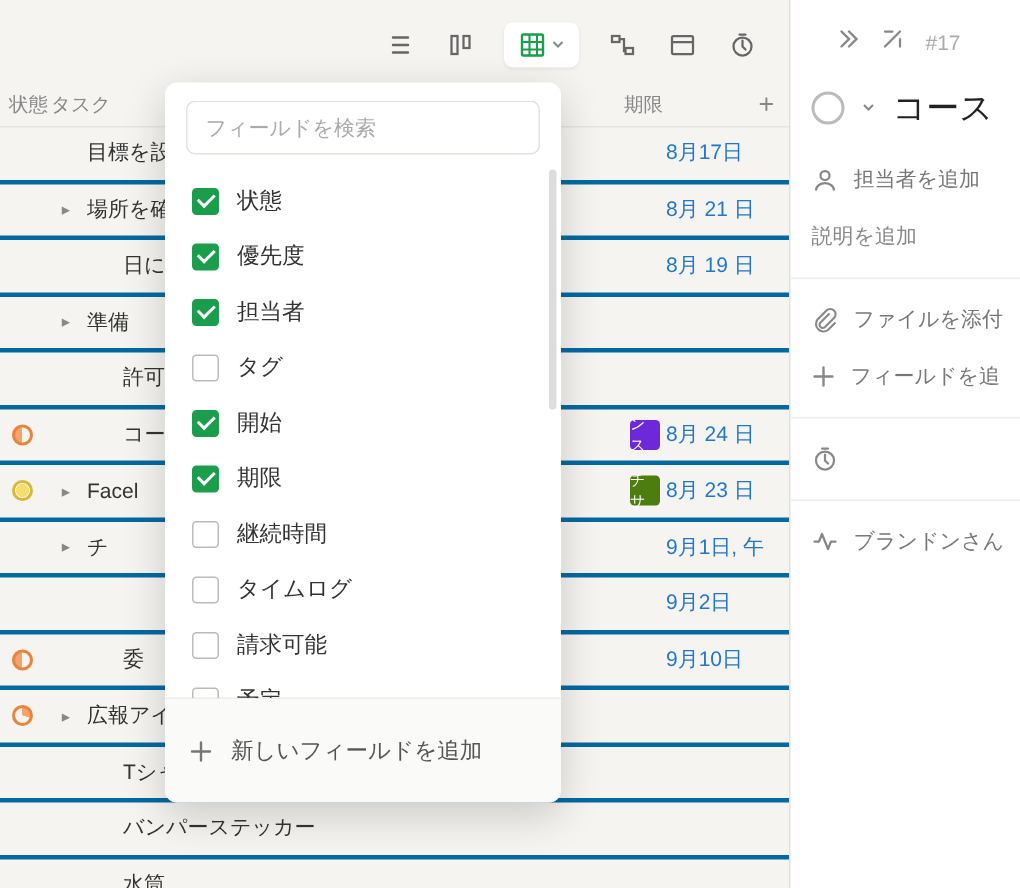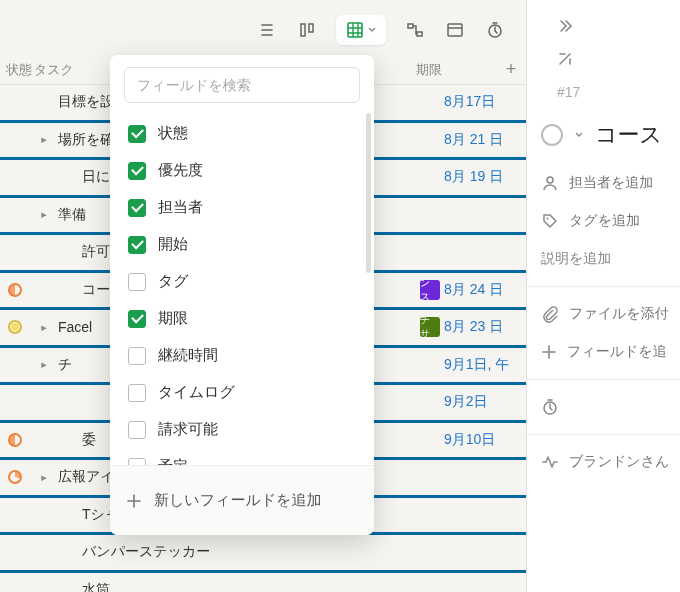--- a/index.html
+++ b/index.html
@@ -105,25 +105,25 @@
     left: 526px;
     top: 0;
     width: 154px;
     height: 592px;
     background: #fff;
     border-left: 1px solid #e3e1db;
     padding-top: 14px;
   }
   .rp-top {
     display:flex;
+    align-items:center;
     gap:14px;
     padding: 4px 14px 16px 30px;
     color:#888;
     font-size:14px;
-    flex-direction:column;
   }
   .rp-title-row {
     display:flex;
     align-items:center;
     gap:12px;
     padding: 4px 0 14px 14px;
   }
   .rp-title-circle {
     width:22px; height:22px; border:2px solid #bbb; border-radius:50%;
   }
@@ -399,26 +399,26 @@
         </div>
         <div class="field-item">
           <span class="checkbox checked"></span>
           <span>優先度</span>
         </div>
         <div class="field-item">
           <span class="checkbox checked"></span>
           <span>担当者</span>
         </div>
         <div class="field-item">
+          <span class="checkbox"></span>
+          <span>タグ</span>
+        </div>
+        <div class="field-item">
           <span class="checkbox checked"></span>
           <span>開始</span>
-        </div>
-        <div class="field-item">
-          <span class="checkbox"></span>
-          <span>タグ</span>
         </div>
         <div class="field-item">
           <span class="checkbox checked"></span>
           <span>期限</span>
         </div>
         <div class="field-item">
           <span class="checkbox"></span>
           <span>継続時間</span>
         </div>
         <div class="field-item">
@@ -465,27 +465,20 @@
       </svg>
     <span class="rp-title">コース</span>
   </div>
   <div class="rp-item">
     <svg width="18" height="18" viewBox="0 0 18 18">
         <circle cx="9" cy="6" r="3" stroke="#888" stroke-width="1.5" fill="none"></circle>
         <path d="M3 16c0-3 3-5 6-5s6 2 6 5" stroke="#888" stroke-width="1.5" fill="none"></path>
       </svg>
     <span>担当者を追加</span>
   </div>
-  <div class="rp-item">
-    <svg width="18" height="18" viewBox="0 0 18 18">
-        <path d="M3 3h6l6 6-6 6-6-6V3z" stroke="#888" stroke-width="1.5" fill="none"></path>
-        <circle cx="6.5" cy="6.5" r="1" fill="#888"></circle>
-      </svg>
-    <span>タグを追加</span>
-  </div>
   <div class="rp-desc">説明を追加</div>
   <div class="rp-divider"></div>
   <div class="rp-item">
     <svg width="18" height="18" viewBox="0 0 18 18">
         <path d="M12 5l-6 6a2 2 0 003 3l6-6a3.5 3.5 0 00-5-5l-6 6a5 5 0 007 7l5-5" stroke="#888" stroke-width="1.4" fill="none"></path>
       </svg>
     <span>ファイルを添付</span>
   </div>
   <div class="rp-item">
     <svg width="16" height="16" viewBox="0 0 16 16">

